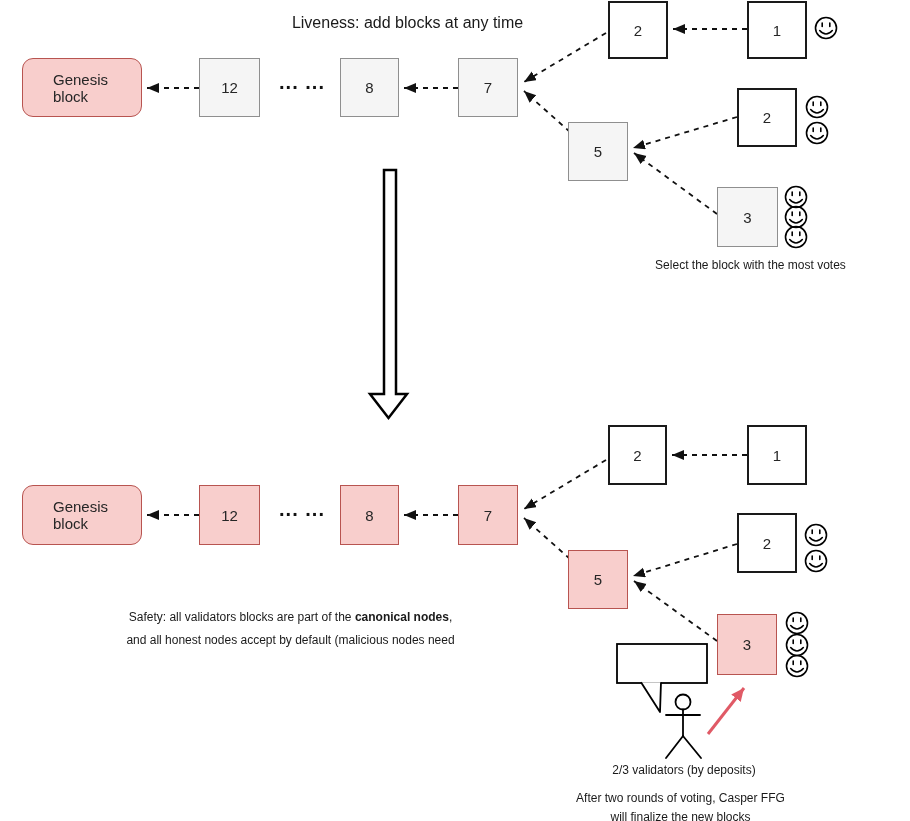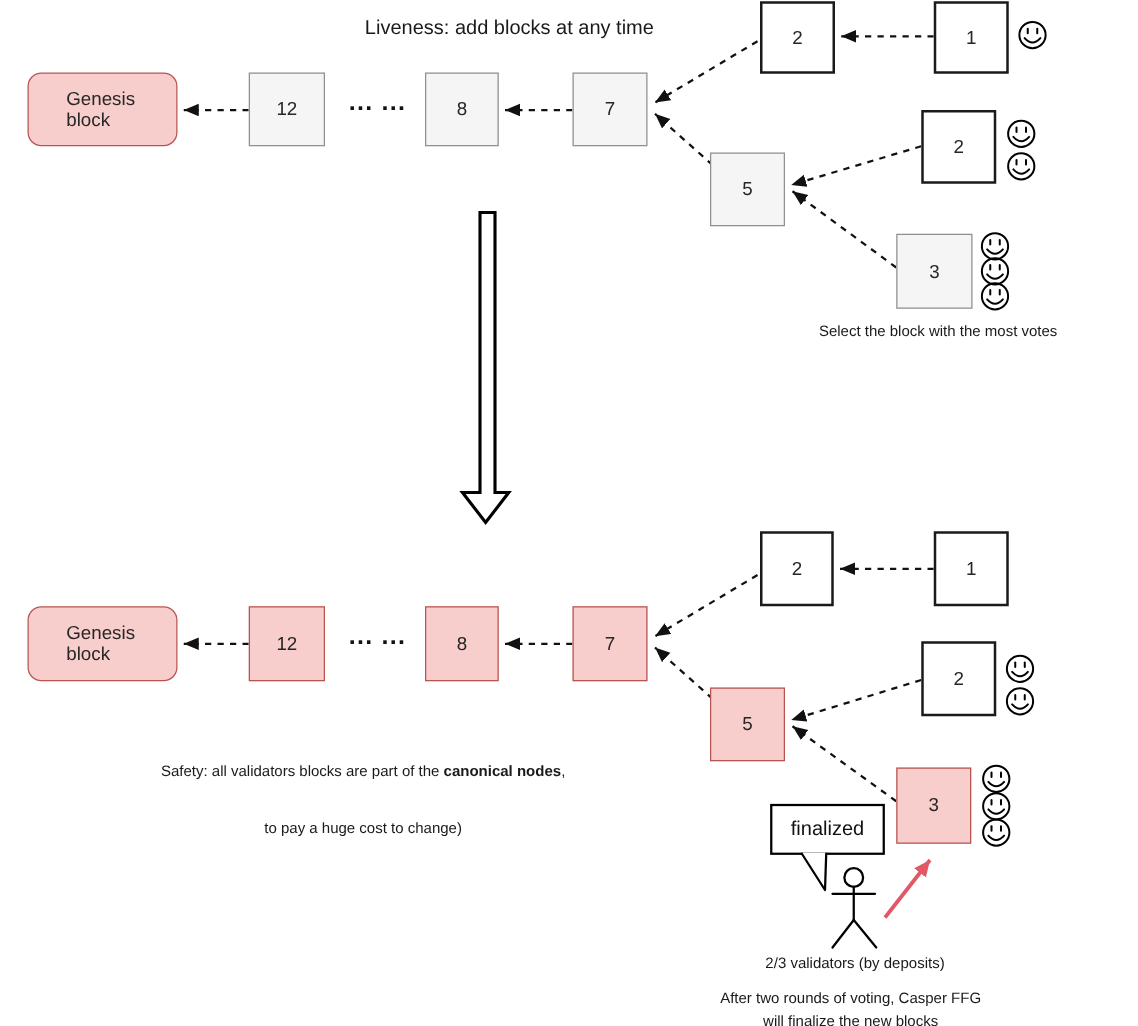--- a/index.html
+++ b/index.html
@@ -136,25 +136,23 @@
   <div class="block pink" style="left:340px;top:485px;width:59px;height:60px;">8</div>
   <div class="block pink" style="left:458px;top:485px;width:60px;height:60px;">7</div>
   <div class="block" style="left:608px;top:425px;width:59px;height:60px;">2</div>
   <div class="block" style="left:747px;top:425px;width:60px;height:60px;">1</div>
   <div class="block" style="left:737px;top:513px;width:60px;height:60px;">2</div>
   <div class="block pink" style="left:568px;top:550px;width:60px;height:59px;">5</div>
   <div class="block pink" style="left:717px;top:614px;width:60px;height:61px;">3</div>
 
   <div class="lbl safety" style="left:38px;top:606px;width:505px;">
     <span><span>Safety: all validators blocks are part of the </span><b>canonical nodes</b><span>,</span></span><br>
-    <br>
-    <span>to pay a huge cost to change)</span>
+    <span>and all honest nodes accept by default (malicious nodes need</span><br>
   </div>
 
-  <div class="bubble-text" style="left:617px;top:644px;width:90px;height:39px;">finalized</div>
 
   <div class="lbl" style="left:558px;top:761px;width:252px;">2/3 validators (by deposits)</div>
 
   <div class="lbl" style="left:528px;top:789px;width:305px;">
     <span>After two rounds of voting, Casper FFG</span><br>
     <span>will finalize the new blocks</span>
   </div>
 
 </div>
 

